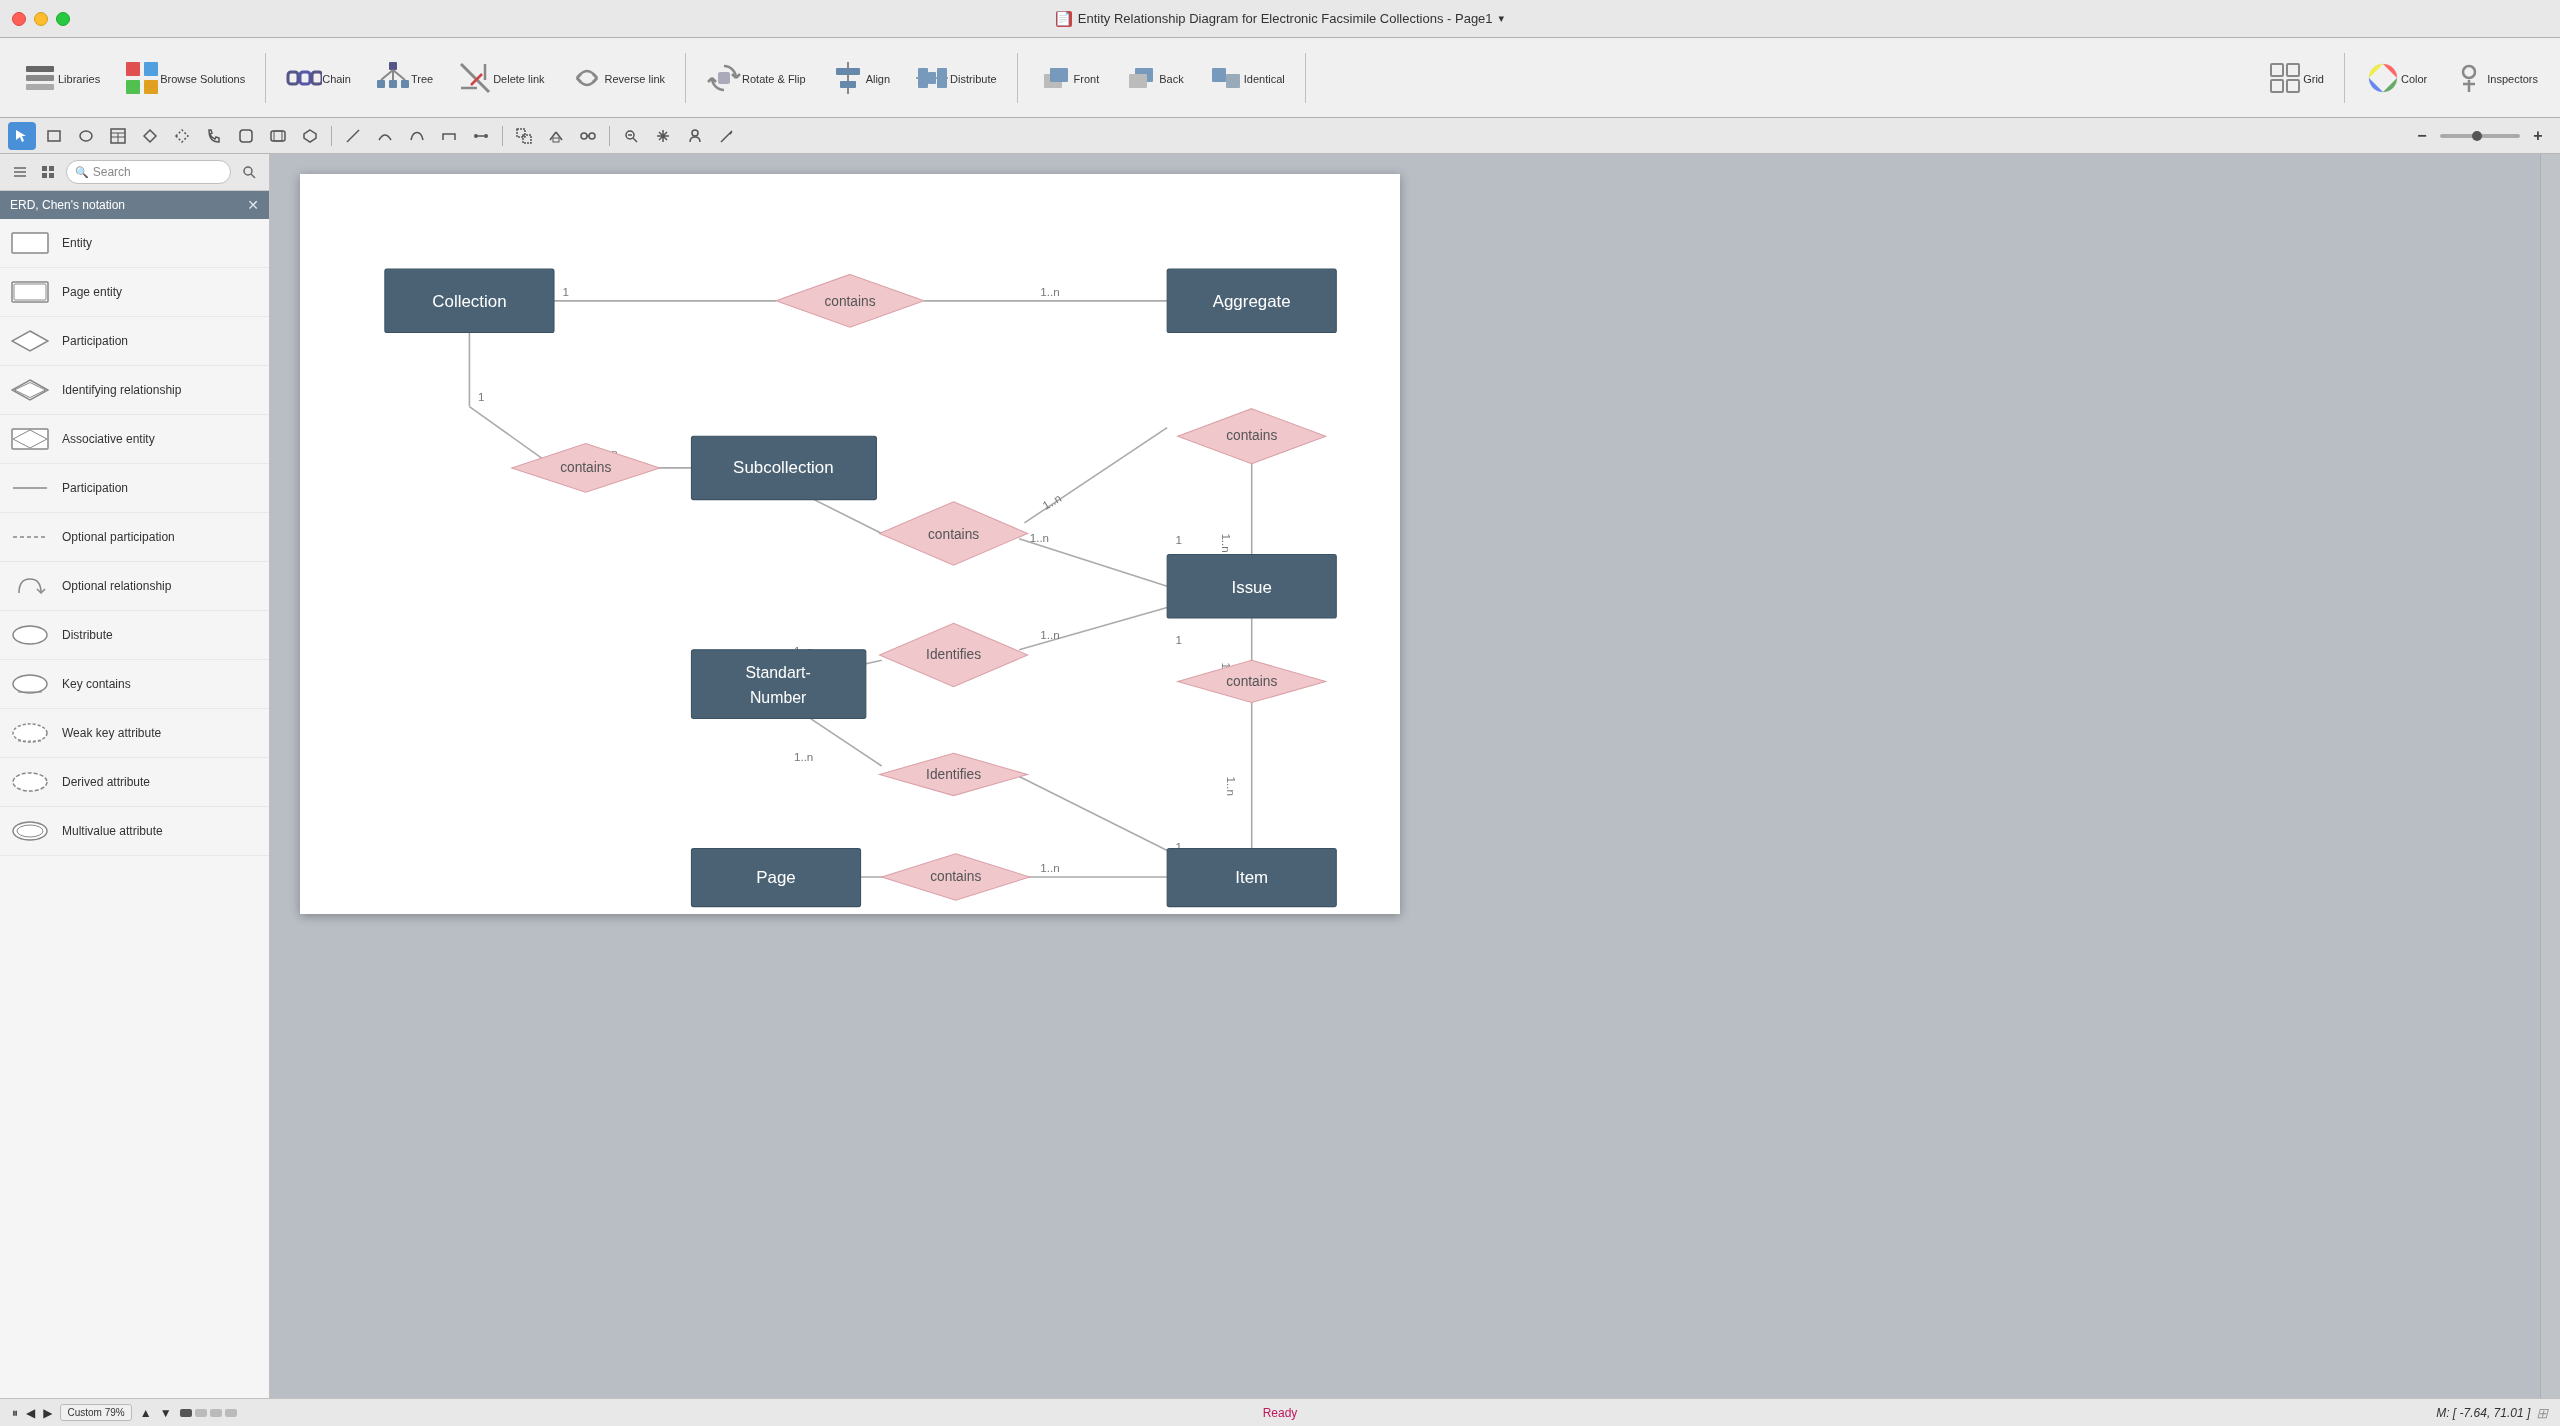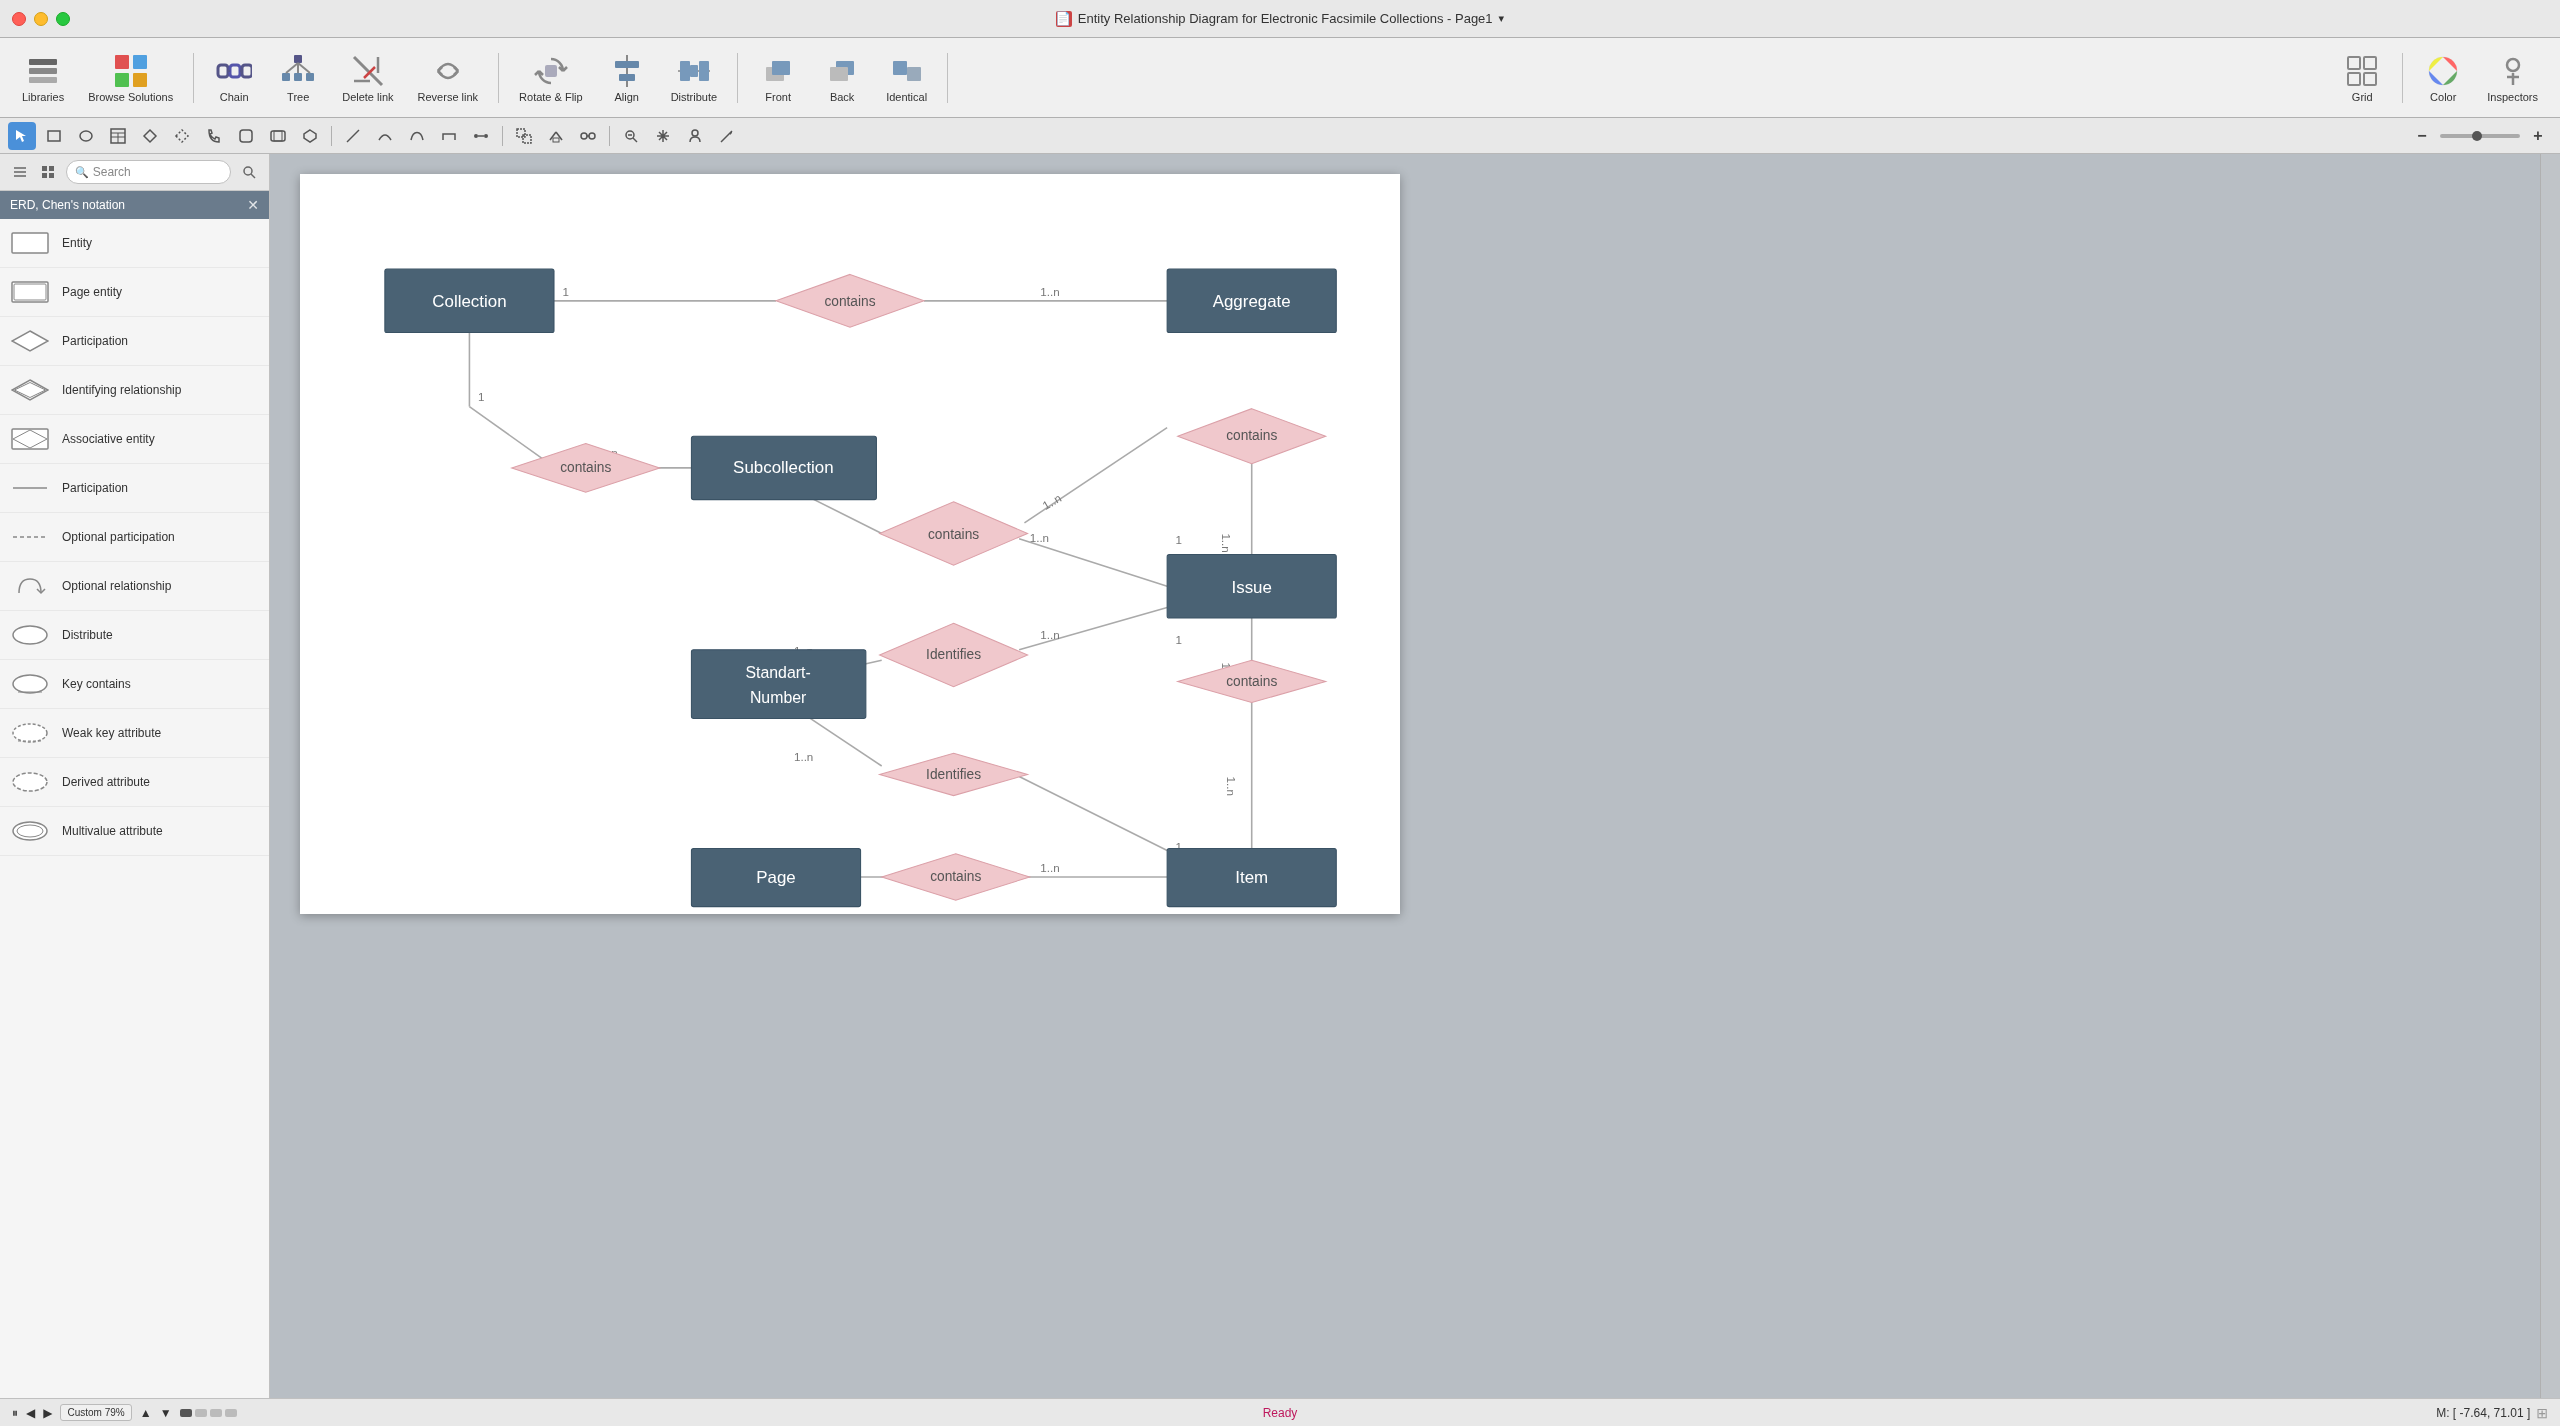--- a/index.html
+++ b/index.html
@@ -28,21 +28,21 @@
       height: 80px;
       background: #f0f0f0;
       border-bottom: 1px solid #b0b0b0;
       display: flex;
       align-items: center;
       padding: 0 12px;
       gap: 4px;
     }
     .toolbar-group {
       display: flex;
-      flex-direction: column;
+      flex-direction: row;
       align-items: center;
       justify-content: space-between;
       padding: 4px 10px;
       cursor: pointer;
       border-radius: 6px;
       min-width: 60px;
     }
     .toolbar-icon {
       width: 36px;
       height: 36px;
@@ -168,21 +168,21 @@
       border-top: 1px solid #c0c0c0;
       display: flex;
       align-items: center;
       padding: 0 12px;
       font-size: 12px;
       color: #333;
       justify-content: space-between;
     }
     .status-left { display: flex; align-items: center; gap: 8px; }
     .status-center { position: absolute; left: 50%; transform: translateX(-50%); font-size: 12px; color: #be185d; }
-    .status-right { display: flex; align-items: center; gap: 6px; }
+    .status-right { display: flex; align-items: center; gap: 6px; font-style: italic; }
     .zoom-slider { width: 80px; height: 4px; background: #aaa; border-radius: 2px; position: relative; cursor: pointer; }
     .zoom-thumb { width: 10px; height: 10px; background: #555; border-radius: 50%; position: absolute; top: -3px; left: 40%; }
     .page-indicator { display: flex; gap: 3px; }
     .page-dot { width: 12px; height: 8px; background: #888; border-radius: 2px; }
     .page-dot.active { background: #555; }
     .page-dot.inactive { background: #bbb; }
   </style>
 </head>
 <body>
 

